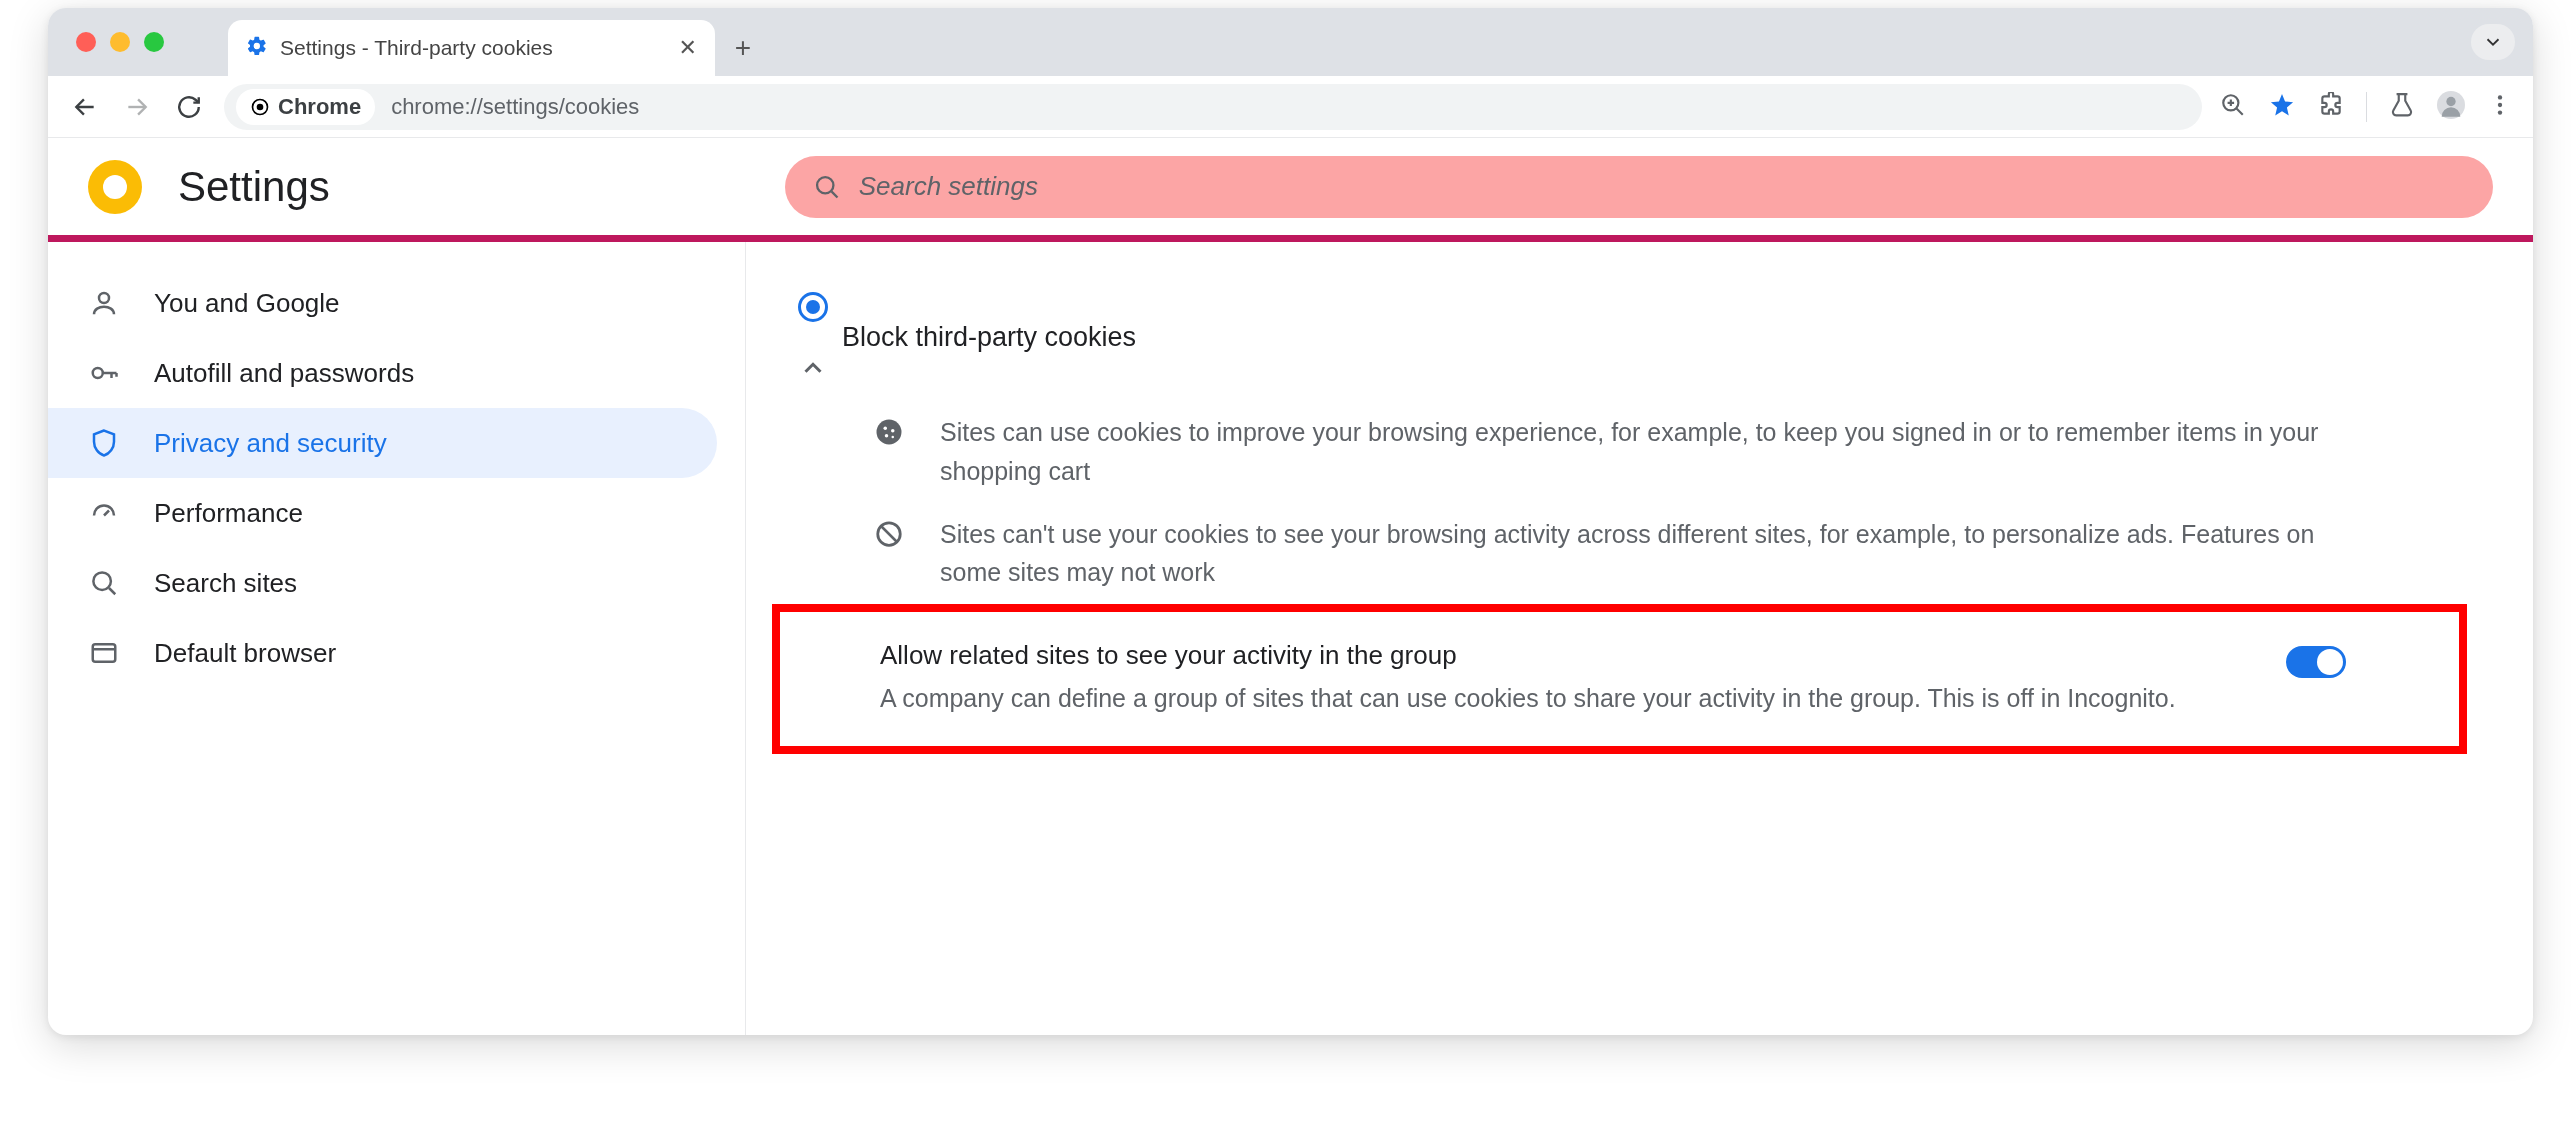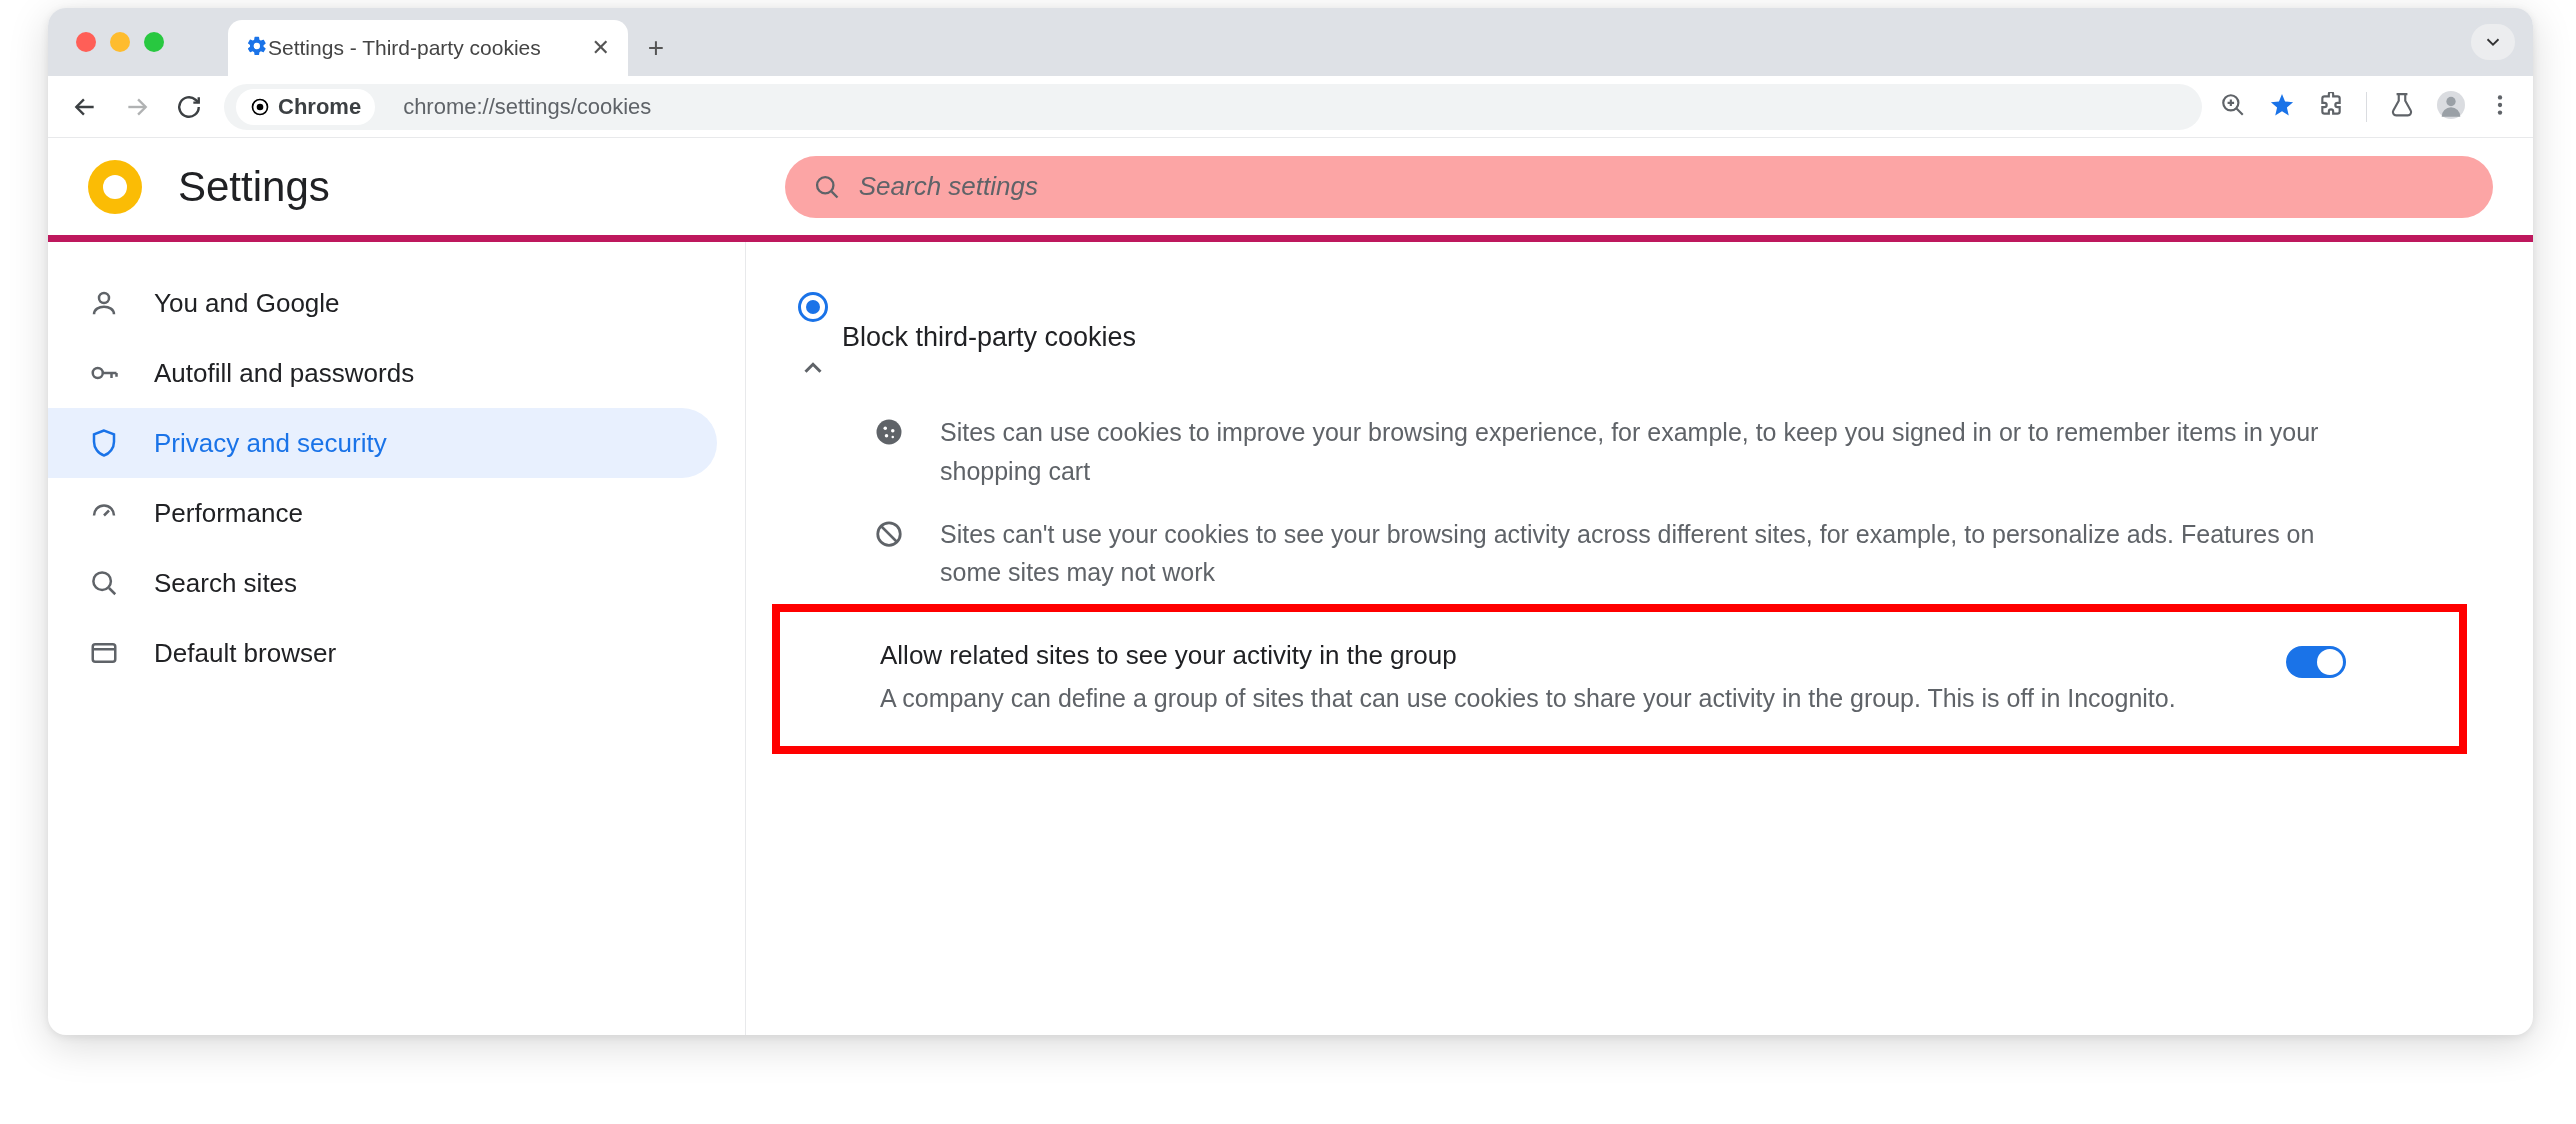--- a/index.html
+++ b/index.html
@@ -37,27 +37,28 @@
     left: 28px; top: 24px;
     display: flex; gap: 14px;
   }
   .light { width: 20px; height: 20px; border-radius: 50%; }
   .light.red { background:#ff5f57; }
   .light.yellow { background:#febc2e; }
   .light.green { background:#28c840; }
   .tab {
     margin-left: 160px;
     height: 56px;
-    width: 400px;
+    width: 487px;
     background: #fff;
     border-top-left-radius: 14px;
     border-top-right-radius: 14px;
     display: flex;
     align-items: center;
     padding: 0 18px;
+    gap: 12px;
     color: #444;
     font-size: 21px;
     position: relative;
   }
   .tab-close { margin-left: auto; color:#555; font-size:22px; cursor:pointer; }
   .newtab { width:44px; display:flex; align-items:center; justify-content:center; color:#555; font-size:28px; margin-left:6px; height:56px; }
   .tabstrip-right { position:absolute; right:18px; top:16px; width:44px; height:36px; border-radius:18px; background:#ecedef; display:flex; align-items:center; justify-content:center; color:#333; }
 
   
   .toolbar {
@@ -72,21 +73,21 @@
   .tbtn { width:34px; height:34px; display:flex; align-items:center; justify-content:center; color:#3c4043; border-radius:50%; }
   .tbtn svg { width:26px; height:26px; }
   .omnibox {
     flex:1;
     height:46px;
     background:#f1f3f4;
     border-radius:23px;
     display:flex;
     align-items:center;
     padding: 0 12px;
-    gap: 28px;
+    gap: 16px;
     font-size: 22px;
     color:#3c4043;
   }
   .chromechip {
     background:#fff;
     border-radius:18px;
     height:36px;
     padding: 0 14px;
     display:flex; align-items:center; gap:8px;
     font-weight:600; color:#3c4043;

